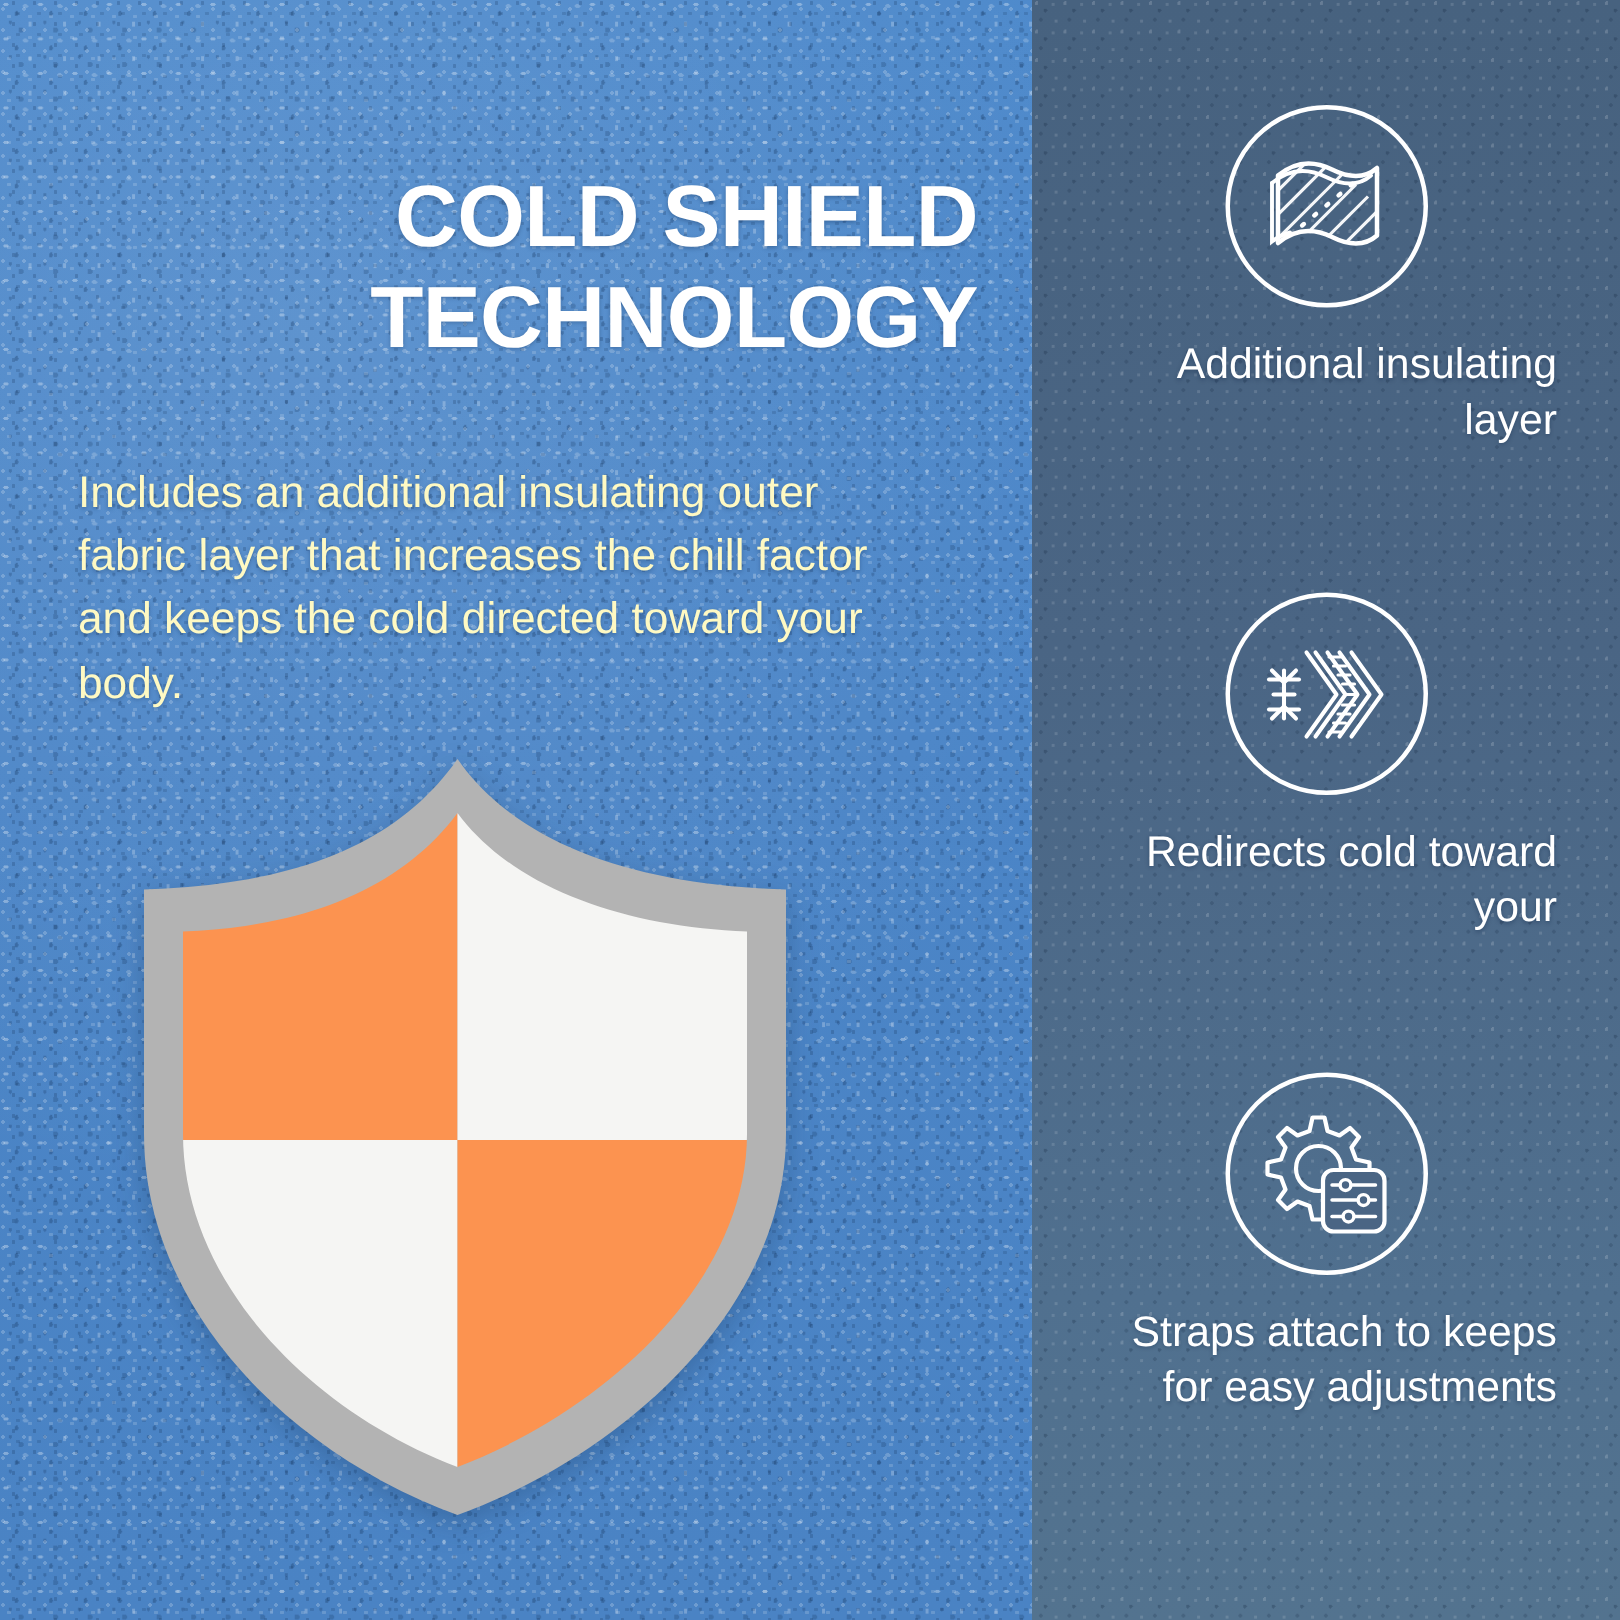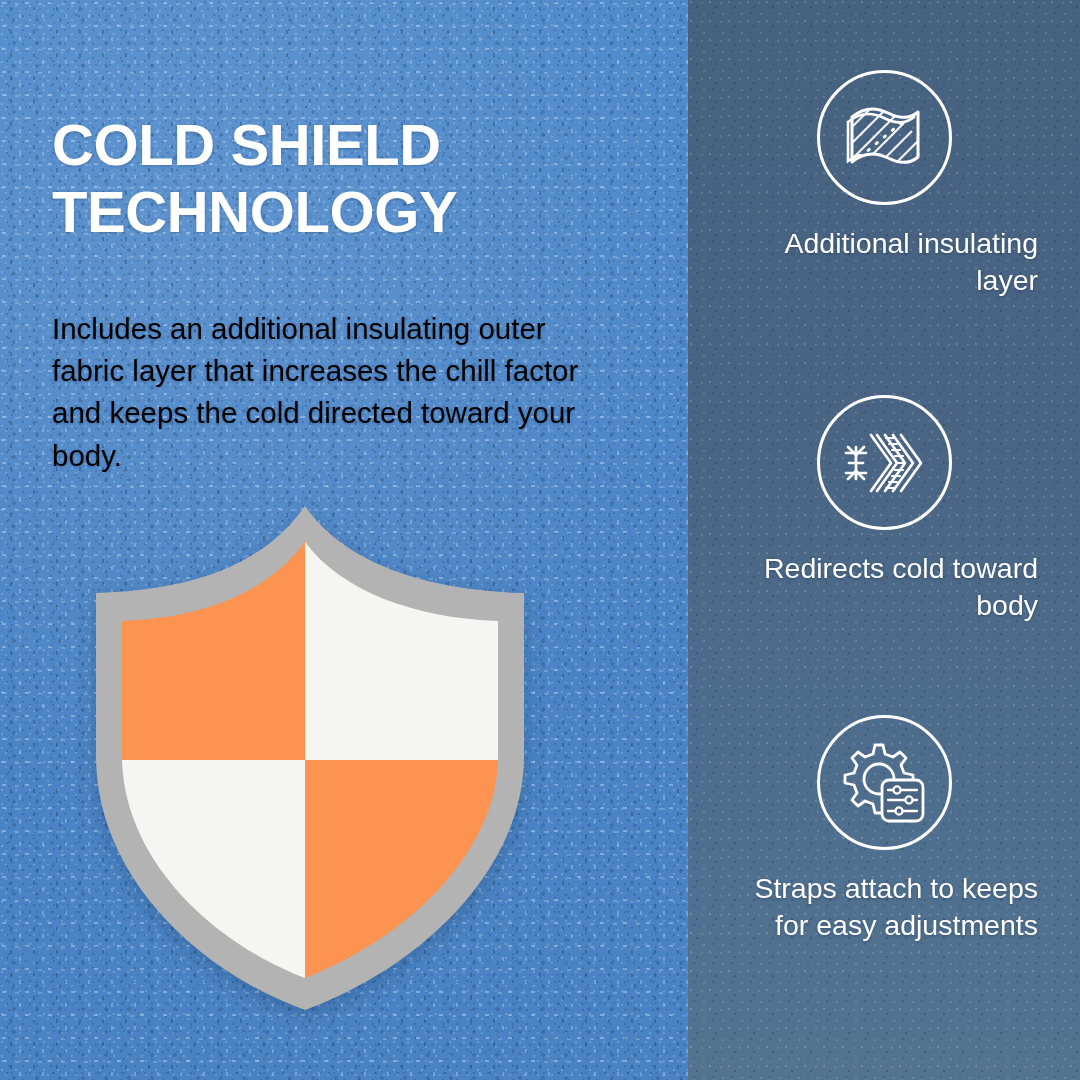--- a/index.html
+++ b/index.html
@@ -55,24 +55,25 @@
       radial-gradient(ellipse 2px 2px at 16px 14px, rgba(255,255,255,.13) 0 60%, rgba(255,255,255,0) 61%);
     background-size:19px 19px,19px 19px,19px 19px,19px 19px,19px 19px;
   }
 
   
   #headline{
     position:absolute;left:52px;top:72px;width:600px;
     color:#ffffff;font-size:58px;line-height:1.16;font-weight:bold;
     letter-spacing:-0.4px;text-transform:uppercase;
     text-shadow:0 1px 3px rgba(16,45,85,.35);
+    text-align:right;
   }
   #body-copy{
     position:absolute;left:52px;top:278px;width:570px;
-    color:#000000;font-size:29.5px;line-height:1.44;font-weight:400;
+    color:#fef9c3;font-size:29.5px;line-height:1.44;font-weight:400;
     text-shadow:0 1px 3px rgba(16,45,85,.35);
   }
 
   
   #shield-wrap{position:absolute;left:80px;top:498px;width:460px;height:520px;}
   #shield-wrap svg{display:block;filter:drop-shadow(0 6px 10px rgba(14,42,80,.28));}
 
   
   .feature{position:absolute;left:688px;width:392px;text-align:center;}
   .icon-circle{
@@ -203,21 +204,21 @@
           <line x1="56" y1="40" x2="64" y2="40"></line>
           <line x1="54" y1="47" x2="62" y2="47"></line>
           <line x1="51" y1="53" x2="59" y2="53"></line>
           <line x1="48" y1="59" x2="56" y2="59"></line>
           <line x1="45" y1="65" x2="53" y2="65"></line>
         </g>
 
         <path d="M60 12 L 80 40 L 60 68" fill="none" stroke="#ffffff" stroke-width="2.7" stroke-linejoin="round" stroke-linecap="round"></path>
       </svg>
     </div>
-    <div class="feature-label">Redirects cold toward body</div>
+    <div class="feature-label">Redirects cold toward your</div>
   </div>
 
   <div class="feature" id="feature-2">
     <div class="icon-circle">
       <svg width="84" height="82" viewBox="0 0 84 82">
 
         <g fill="none" stroke="#ffffff" stroke-width="2.8" stroke-linejoin="round">
           <path d="M33 3 L 41 3 L 43 12 L 51 15 L 58 10 L 64 16 L 59 23
                    L 62 31 L 71 33 L 71 41 L 62 43 L 59 51 L 64 58 L 58 64
                    L 51 59 L 43 62 L 41 71 L 33 71 L 31 62 L 23 59 L 16 64

